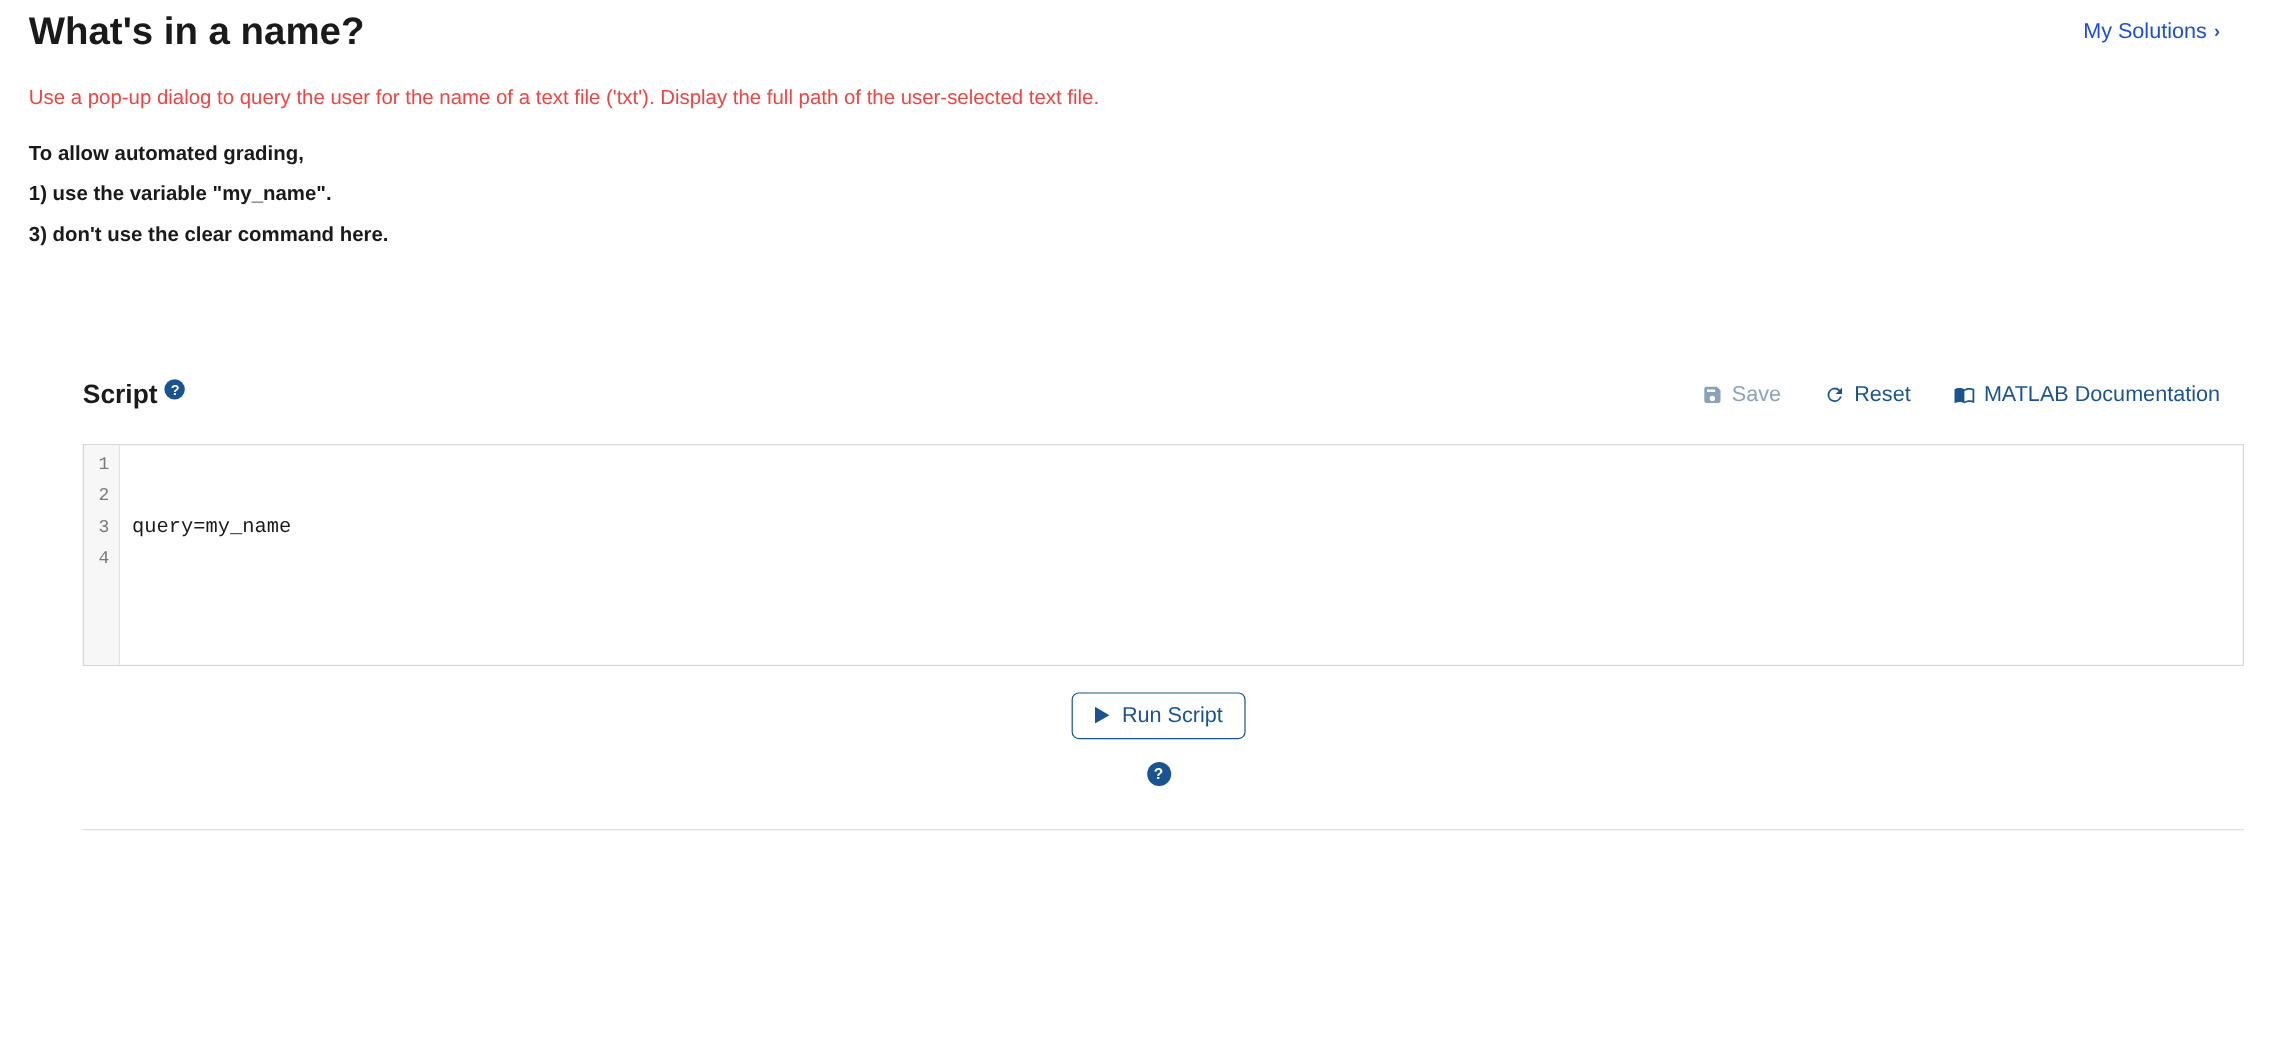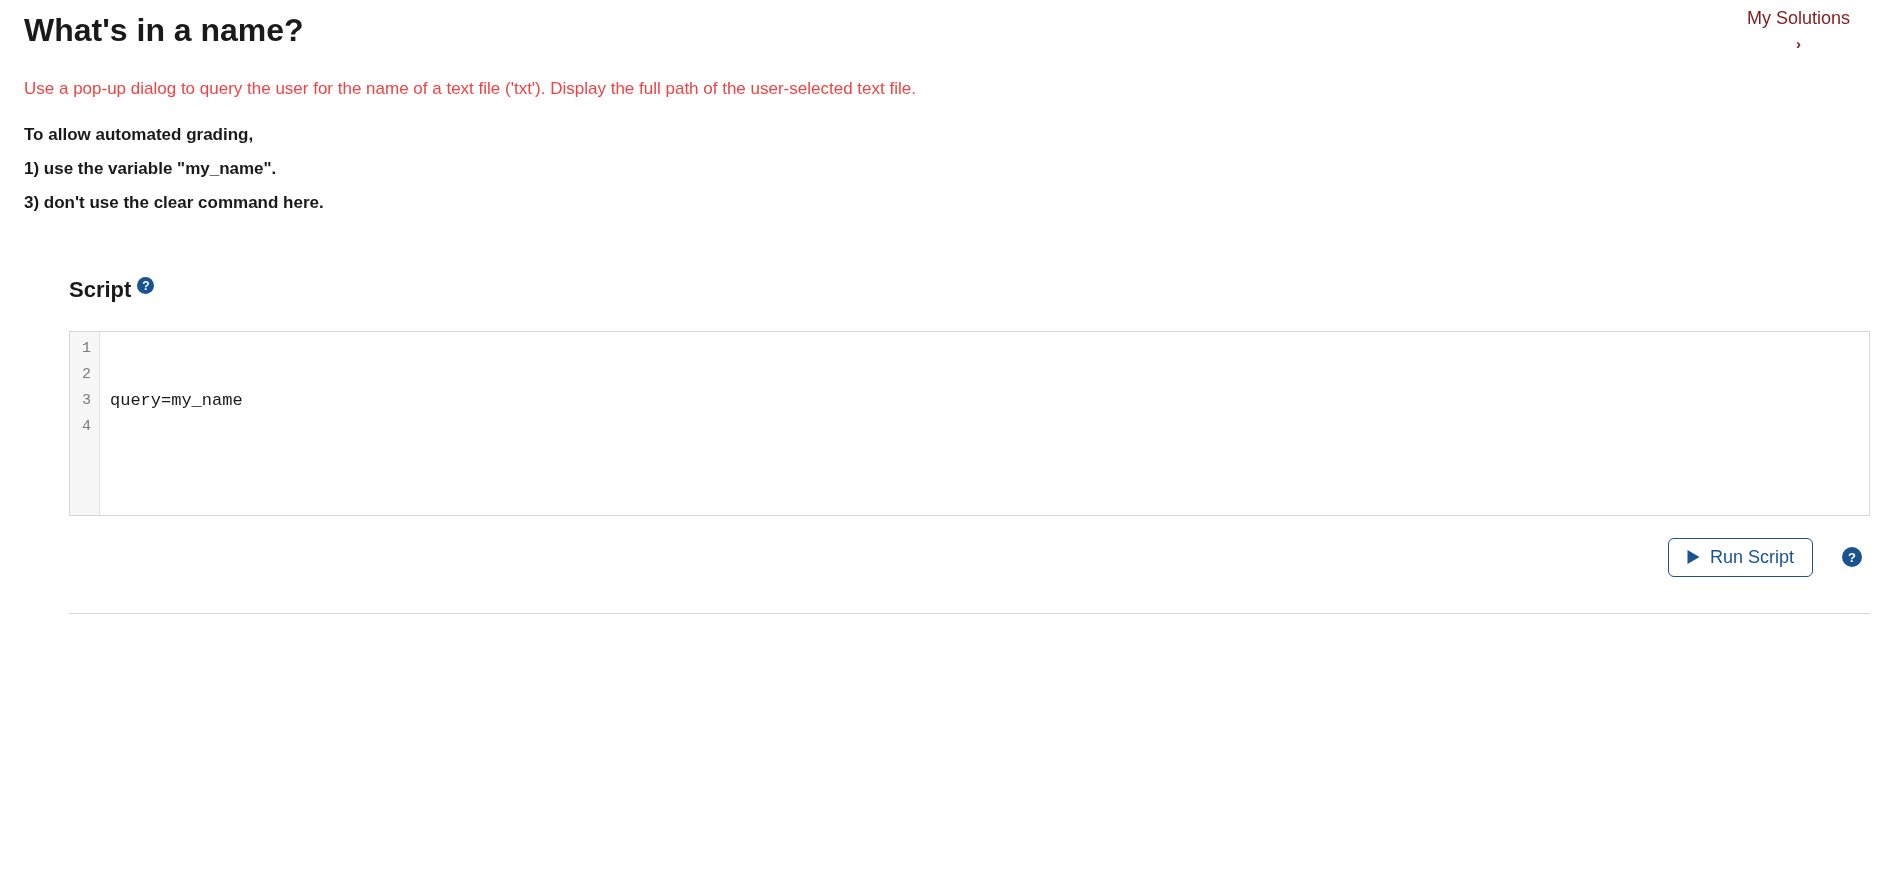--- a/index.html
+++ b/index.html
@@ -19,44 +19,43 @@
       align-items: center;
       margin-top: 8px;
       margin-bottom: 24px;
     }
     .page-title {
       font-size: 32px;
       font-weight: 700;
       color: #1a1a1a;
     }
     .my-solutions-link {
-      color: #7f1d1d;
+      color: #1d4ed8;
       font-size: 18px;
       text-decoration: none;
       display: inline-flex;
       align-items: center;
       gap: 6px;
       cursor: pointer;
       padding-right: 20px;
-      flex-direction: column;
     }
     .description {
       font-size: 17px;
       color: #ef4444;
       margin-bottom: 23px;
       line-height: 1.5;
     }
     .instruction {
       font-size: 17px;
       font-weight: 700;
       color: #1a1a1a;
       margin-bottom: 14px;
     }
     .script-section {
-      margin-top: 64px;
+      margin-top: 110px;
       padding-left: 45px;
     }
     .script-header {
       display: flex;
       justify-content: space-between;
       align-items: center;
       margin-bottom: 28px;
     }
     .script-title-wrap {
       display: flex;
@@ -137,25 +136,26 @@
       flex: 1;
     }
     .code-line {
       height: 26px;
     }
     .code-string {
       color: #9333ea;
     }
     .run-row {
       display: flex;
-      justify-content: flex-end;
-      align-items: center;
-      gap: 29px;
+      justify-content: space-between;
+      align-items: center;
+      gap: 19px;
       margin-top: 22px;
       padding-right: 8px;
+      flex-direction: column;
     }
     .run-button {
       display: inline-flex;
       align-items: center;
       gap: 10px;
       border: 1px solid #1a5490;
       border-radius: 6px;
       padding: 8px 18px;
       color: #1a5490;
       background: #fff;
@@ -204,20 +204,46 @@
 <p class="description">Use a pop-up dialog to query the user for the name of a text file ('txt'). Display the full path of the user-selected text file.</p>
 <p class="instruction">To allow automated grading,</p>
 <p class="instruction">1)  use the variable "my_name".</p>
 <p class="instruction">3) don't use the clear command here.</p>
 
 <div class="script-section">
   <div class="script-header">
     <div class="script-title-wrap">
       <span class="script-title">Script</span>
       <span class="help-badge">?</span>
+    </div>
+    <div class="script-actions">
+      <a class="action-link disabled">
+        <span class="icon-save">
+          <svg viewBox="0 0 24 24" fill="currentColor">
+              <path d="M17 3H5a2 2 0 0 0-2 2v14a2 2 0 0 0 2 2h14a2 2 0 0 0 2-2V7l-4-4zM12 19a3 3 0 1 1 0-6 3 3 0 0 1 0 6zm3-10H6V6h9v3z"></path>
+            </svg>
+        </span>
+        <span>Save</span>
+      </a>
+      <a class="action-link">
+        <span class="icon-reset">
+          <svg viewBox="0 0 24 24" fill="currentColor">
+              <path d="M17.65 6.35A8 8 0 1 0 19.73 14h-2.08A6 6 0 1 1 12 6c1.66 0 3.14.69 4.22 1.78L13 11h7V4l-2.35 2.35z"></path>
+            </svg>
+        </span>
+        <span>Reset</span>
+      </a>
+      <a class="action-link">
+        <span class="icon-book">
+          <svg viewBox="0 0 24 24" fill="currentColor">
+              <path d="M21 5c-1.1-.4-2.3-.5-3.5-.5-1.9 0-4 .4-5.5 1.5-1.5-1.1-3.6-1.5-5.5-1.5S2.5 4.9 1 6v14.6c0 .3.3.5.5.5.1 0 .2 0 .2-.1 1.4-.7 3.3-1 4.8-1 1.9 0 4 .4 5.5 1.5 1.4-.9 3.8-1.5 5.5-1.5 1.7 0 3.5.3 4.8 1 .1.1.2.1.2.1.3 0 .5-.2.5-.5V6c-.6-.5-1.3-.8-2-1zm0 13.5c-1.1-.4-2.3-.5-3.5-.5-1.7 0-4.1.7-5.5 1.5V8c1.4-.8 3.8-1.5 5.5-1.5 1.2 0 2.4.1 3.5.5v11.5z"></path>
+            </svg>
+        </span>
+        <span>MATLAB Documentation</span>
+      </a>
     </div>
   </div>
 
   <div class="code-editor">
     <div class="gutter">
       <div>1</div>
       <div>2</div>
       <div>3</div>
       <div>4</div>
     </div>

